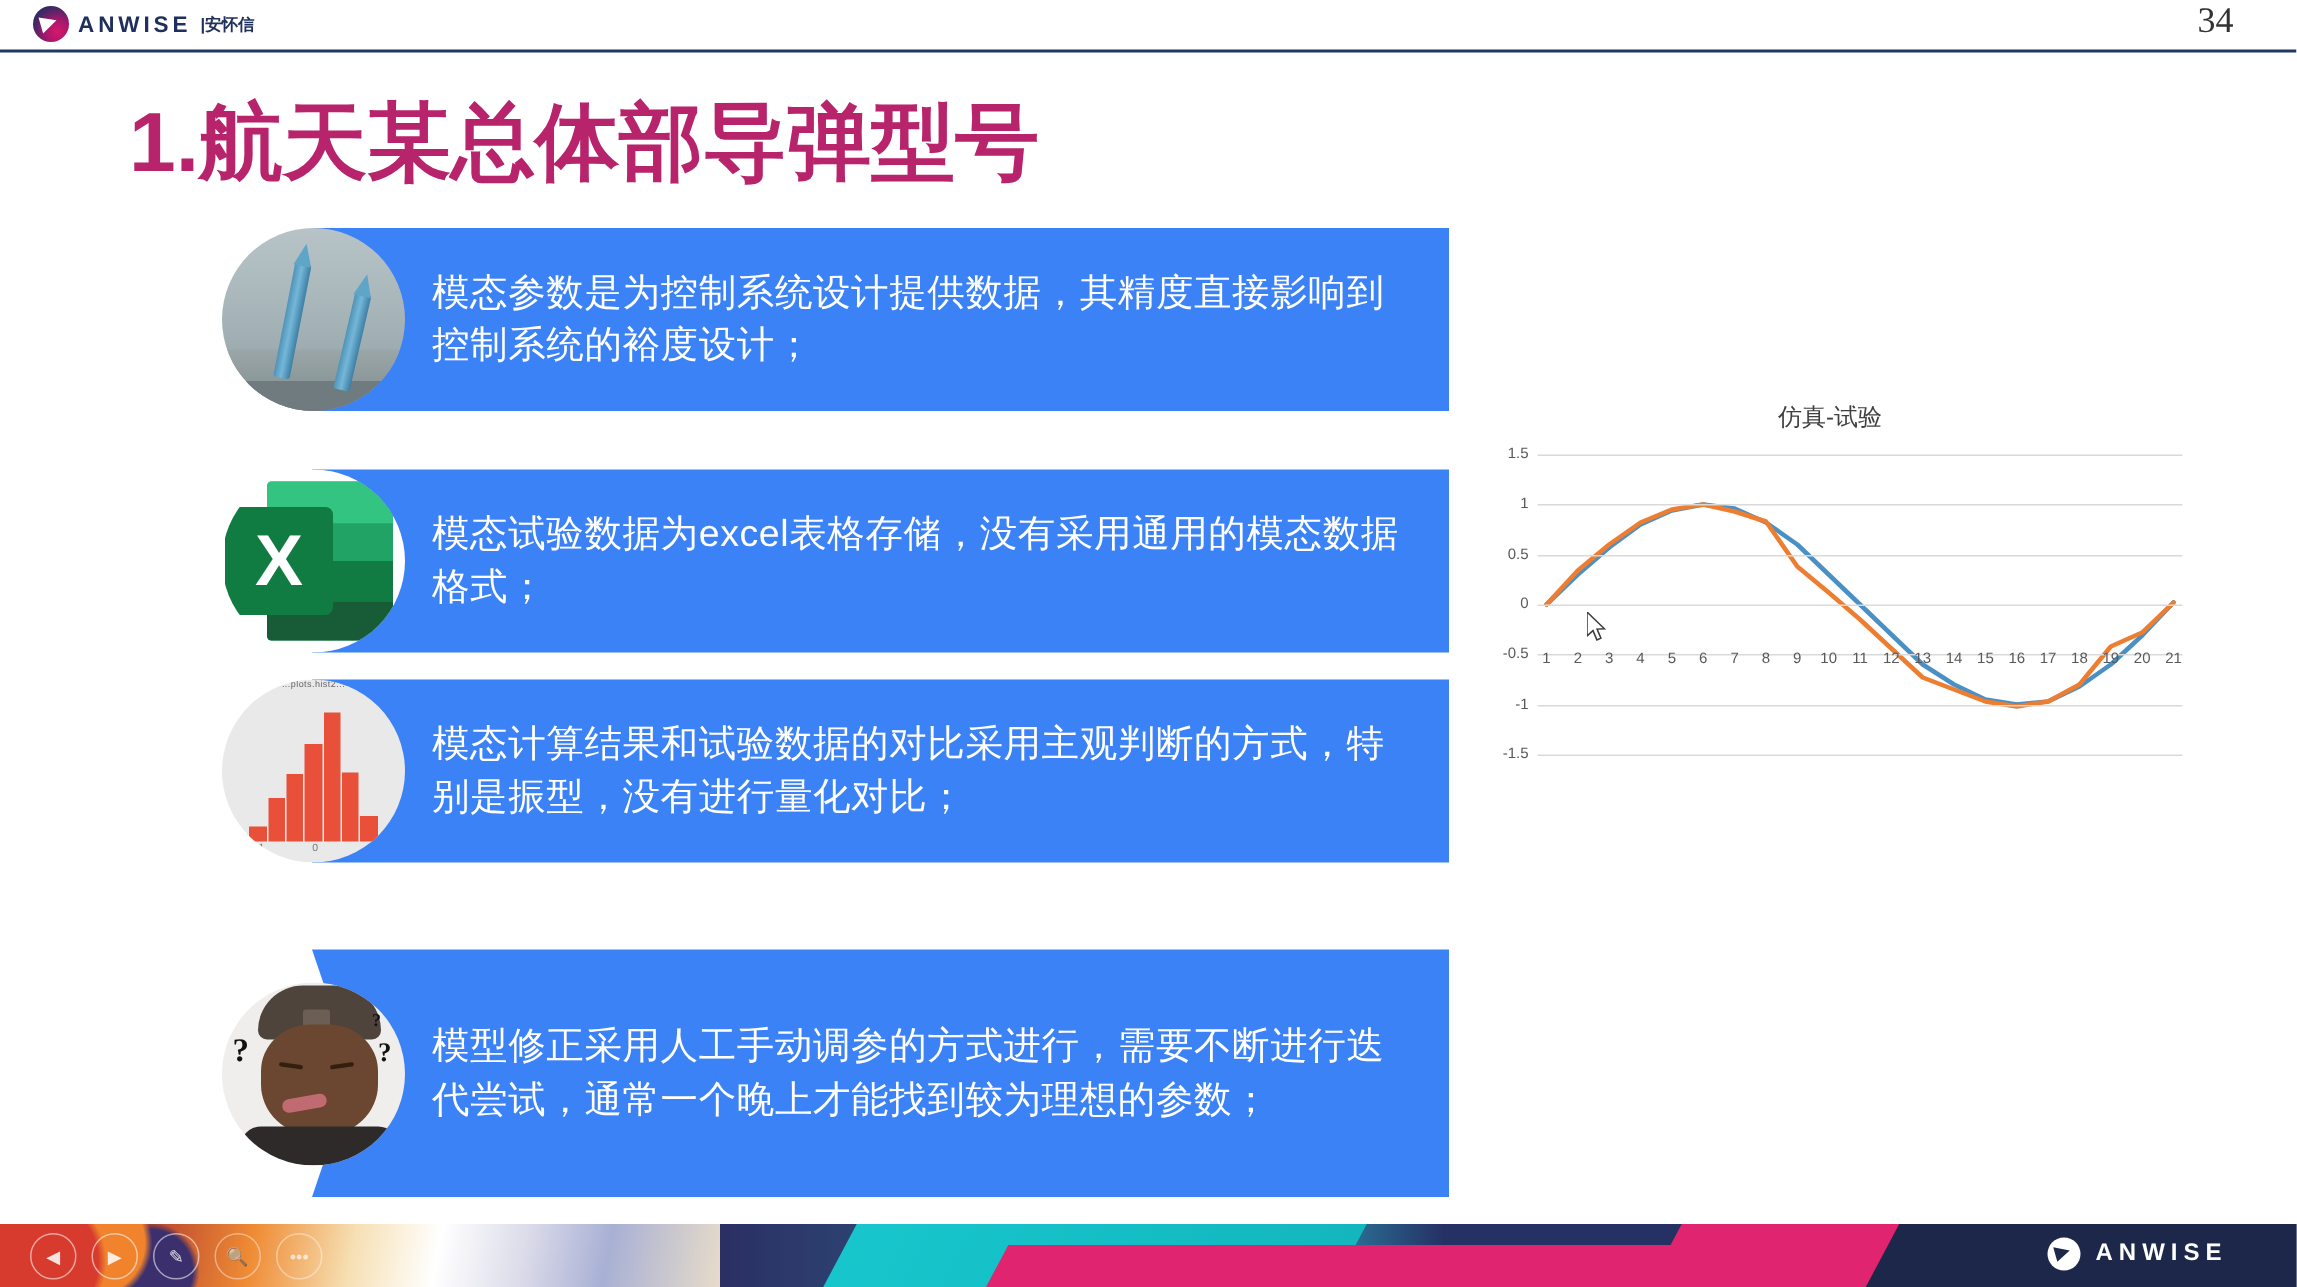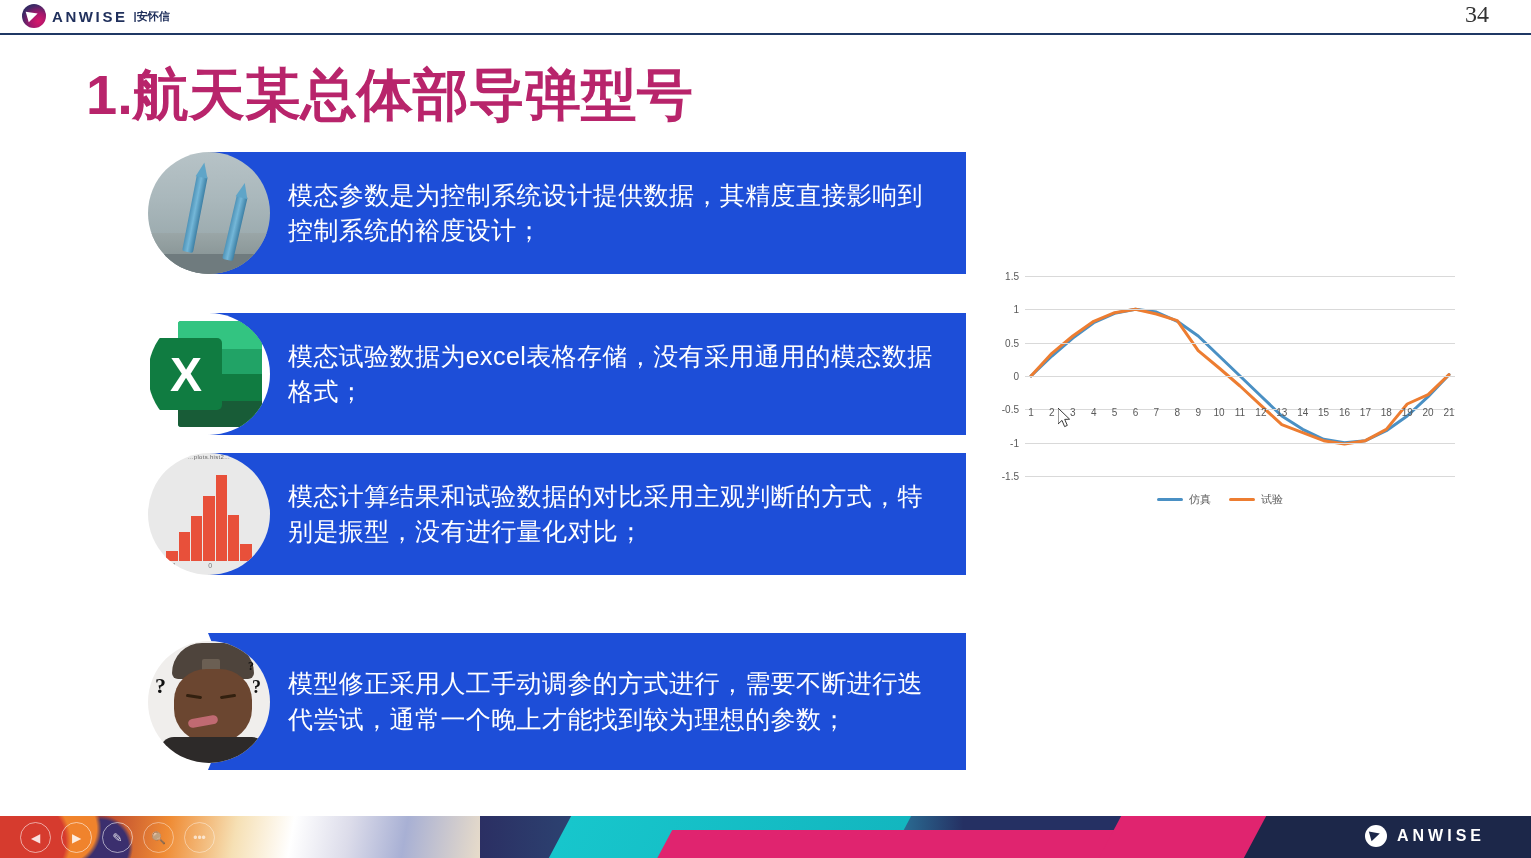--- a/index.html
+++ b/index.html
@@ -96,36 +96,36 @@
     width: 122px; height: 122px;
     border-radius: 50%;
     overflow: hidden;
     position: relative;
     flex: 0 0 auto;
     z-index: 3;
   }
   .bullet-banner {
     position: relative;
     margin-left: -62px;
-    background: #1d4ed8;
+    background: #3b82f6;
     color: #ffffff;
     display: flex;
     align-items: center;
     z-index: 1;
     box-sizing: border-box;
   }
   .bullet-banner .btext {
     padding-left: 80px;
     padding-right: 22px;
     font-size: 25px;
     line-height: 1.42;
     letter-spacing: 0.4px;
   }
   .banner-2line { width: 758px; height: 122px; }
-  .banner-3line { width: 758px; height: 137px; }
+  .banner-3line { width: 758px; height: 165px; }
   
   .bullet-banner::before {
     content: "";
     position: absolute;
     left: 0; top: 0;
     width: 28px; height: 100%;
     background: #ffffff;
     clip-path: polygon(0 0, 0 100%, 100% 50%);
   }
 
@@ -554,20 +554,21 @@
       <span class="qmark q2">?</span>
       <span class="qmark q3">?</span>
     </div>
   </div>
   <div class="bullet-banner banner-3line">
     <div class="btext">模型修正采用人工手动调参的方式进行，需要不断进行迭代尝试，通常一个晚上才能找到较为理想的参数；</div>
   </div>
 </div>
 
 <div class="chart-panel">
+  <div class="chart-title">仿真-试验</div>
 
   <div class="plot-wrap">
     <div class="ylabels">
         <span style="top: 0px;">1.5</span>
         <span style="top: 33.3333px;">1</span>
         <span style="top: 66.6667px;">0.5</span>
         <span style="top: 100px;">0</span>
         <span style="top: 133.333px;">-0.5</span>
         <span style="top: 166.667px;">-1</span>
         <span style="top: 200px; margin-left: 44px;">-1.5</span>
@@ -596,30 +597,20 @@
         <span style="left: 298.6px;">15</span>
         <span style="left: 319.5px;">16</span>
         <span style="left: 340.4px;">17</span>
         <span style="left: 361.3px;">18</span>
         <span style="left: 382.2px;">19</span>
         <span style="left: 403.1px;">20</span>
         <span style="left: 424px;">21</span>
       </div>
   </div>
 
-  <div class="legend">
-      <div class="legend-item">
-        <span class="legend-swatch" style="background: rgb(74, 144, 196);"></span>
-        <span class="legend-label">仿真</span>
-      </div>
-      <div class="legend-item">
-        <span class="legend-swatch" style="background: rgb(237, 125, 49);"></span>
-        <span class="legend-label">试验</span>
-      </div>
-    </div>
 
 </div>
 
 <svg class="cursor-arrow" viewBox="0 0 14 20">
   <polygon points="0,0 0,16 4,12.4 6.6,18.6 9.3,17.4 6.7,11.4 11.6,11.2" fill="#ffffff" stroke="#3a3a3a" stroke-width="1"></polygon>
 </svg>
 
 <div class="bottom-bar">
   <div class="bb-hexpattern"></div>
   <div class="bb-shapes"></div>

